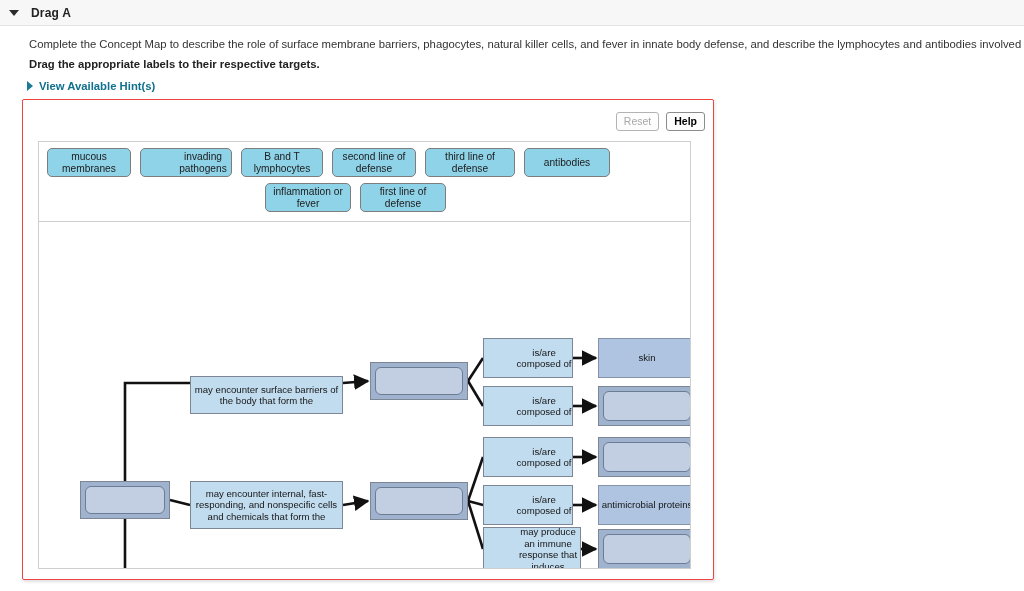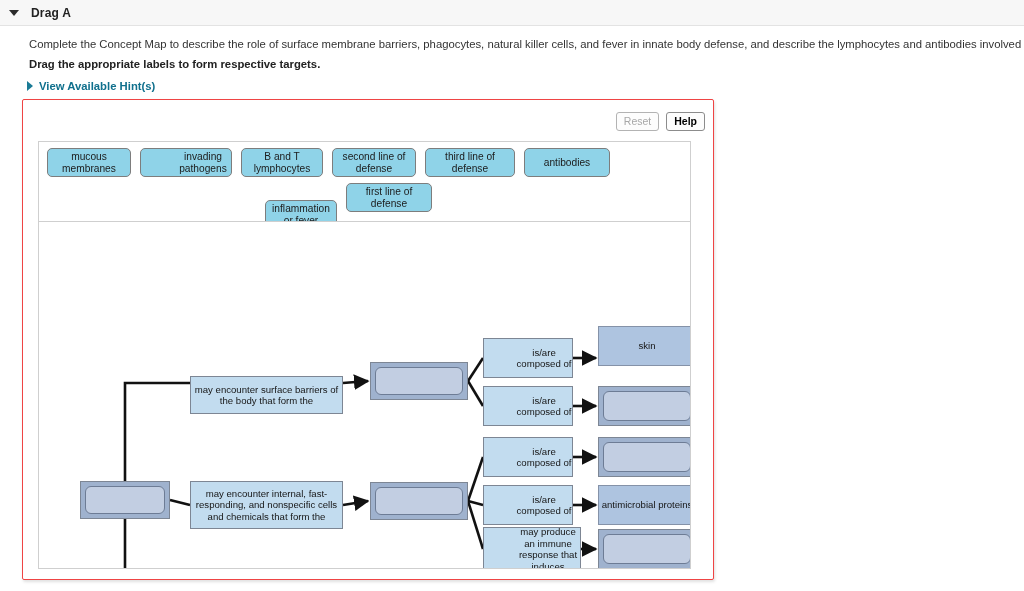--- a/index.html
+++ b/index.html
@@ -152,21 +152,21 @@
 </style>
 </head>
 <body>
 
 <div id="part-header">
   <div id="part-caret"></div>
   <span id="part-title">Drag A</span>
 </div>
 
 <div id="prompt-1">Complete the Concept Map to describe the role of surface membrane barriers, phagocytes, natural killer cells, and fever in innate body defense, and describe the lymphocytes and antibodies involved in the adaptive defenses.</div>
-<div id="prompt-2">Drag the appropriate labels to form respective targets.</div>
+<div id="prompt-2">Drag the appropriate labels to their respective targets.</div>
 <div id="hints-link">
   <span id="hints-caret"></span>
   <span id="hints-label">View Available Hint(s)</span>
 </div>
 
 <div id="activity-panel">
 
   <div id="toolbar">
     <button class="tool-btn disabled">Reset</button>
     <button class="tool-btn enabled">Help</button>
@@ -175,21 +175,21 @@
   <div id="label-bank">
     <div class="bank-row" id="bank-row-1">
         <div class="drag-label" style="width: 84px;">mucous membranes</div>
         <div class="drag-label" style="width: 92px; padding-left: 40px;">invading pathogens</div>
         <div class="drag-label" style="width: 82px;">B and T lymphocytes</div>
         <div class="drag-label" style="width: 84px;">second line of defense</div>
         <div class="drag-label" style="width: 90px;">third line of defense</div>
         <div class="drag-label" style="width: 86px;">antibodies</div>
       </div>
     <div class="bank-row" id="bank-row-2">
-        <div class="drag-label" style="width: 72px; margin-top: 17px;">inflammation or fever</div>
+        <div class="drag-label" style="width: 86px;">inflammation or fever</div>
         <div class="drag-label" style="width: 86px;">first line of defense</div>
       </div>
   </div>
 
   <div id="map-canvas">
     <svg id="map-svg" width="651" height="346">
       <defs>
         <marker id="arrow" viewBox="0 0 10 10" refX="9" refY="5" markerWidth="6" markerHeight="6" orient="auto-start-reverse">
           <path d="M 0 0 L 10 5 L 0 10 z" fill="#111"></path>
         </marker>
@@ -219,21 +219,21 @@
     </svg>
     <div id="node-layer">
         <div class="droptarget" style="left: 41px; top: 259px; width: 90px; height: 38px;">
           <div class="inner"></div>
         </div>
         <div class="node stmt" style="left: 151px; top: 154px; width: 153px; height: 38px;">may encounter surface barriers of the body that form the</div>
         <div class="droptarget" style="left: 331px; top: 140px; width: 98px; height: 38px;">
           <div class="inner"></div>
         </div>
         <div class="node rel" style="left: 444px; top: 116px; width: 90px; height: 40px;">is/are composed of</div>
-        <div class="node filled" style="left: 559px; top: 104px; width: 98px; height: 40px;">skin</div>
+        <div class="node filled" style="left: 559px; top: 116px; width: 98px; height: 40px;">skin</div>
         <div class="node rel" style="left: 444px; top: 164px; width: 90px; height: 40px;">is/are composed of</div>
         <div class="droptarget" style="left: 559px; top: 164px; width: 98px; height: 40px;">
           <div class="inner"></div>
         </div>
         <div class="node stmt" style="left: 151px; top: 259px; width: 153px; height: 48px;">may encounter internal, fast-responding, and nonspecific cells and chemicals that form the</div>
         <div class="droptarget" style="left: 331px; top: 260px; width: 98px; height: 38px;">
           <div class="inner"></div>
         </div>
         <div class="node rel" style="left: 444px; top: 215px; width: 90px; height: 40px;">is/are composed of</div>
         <div class="droptarget" style="left: 559px; top: 215px; width: 98px; height: 40px;">

